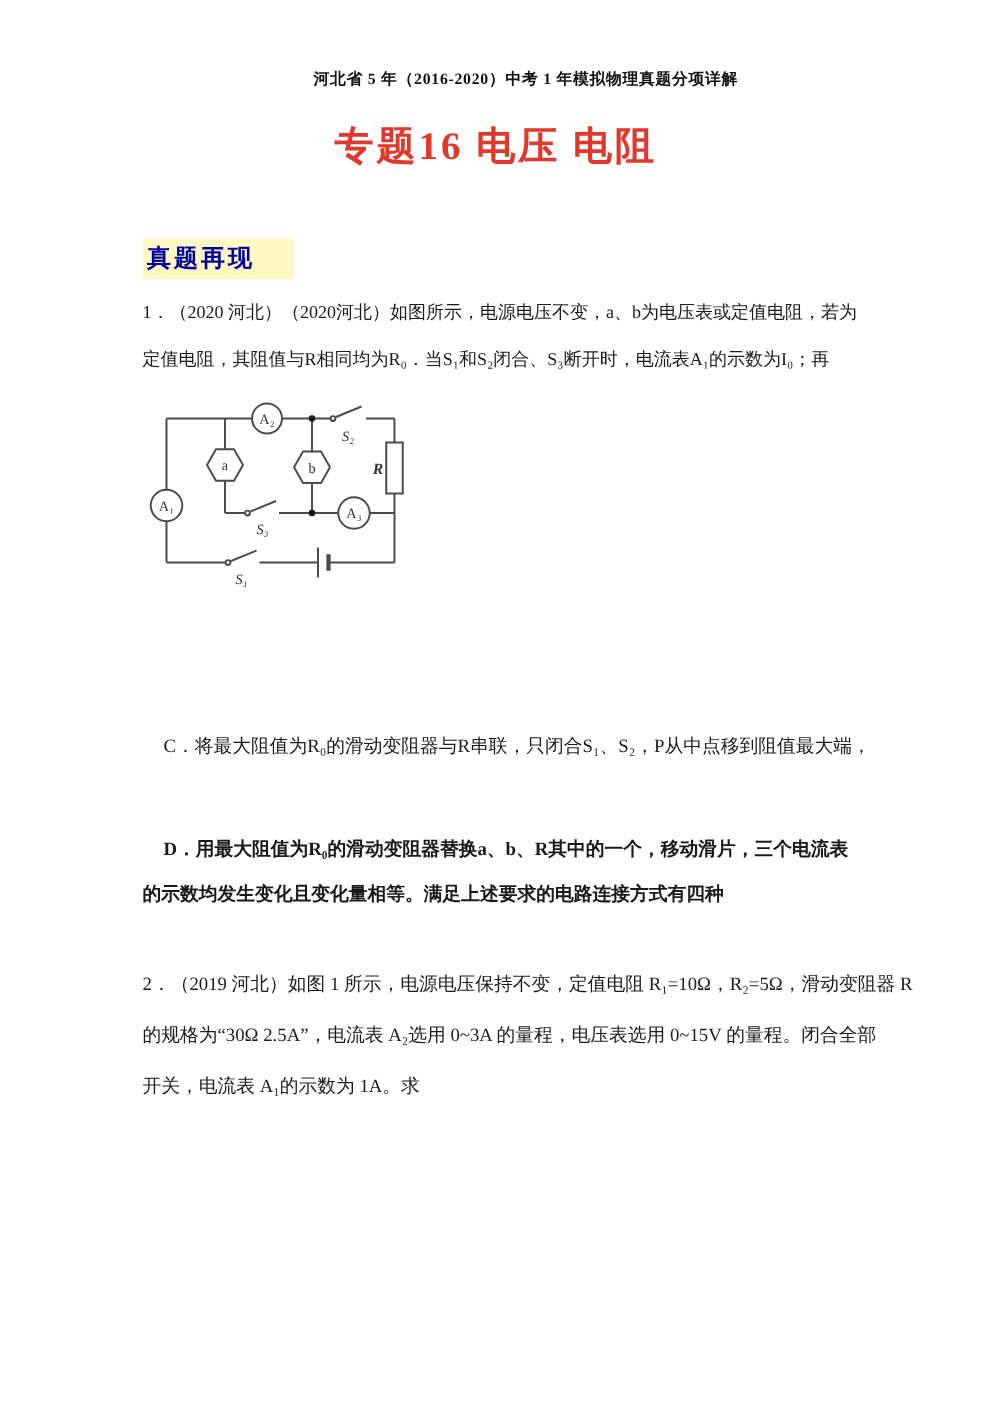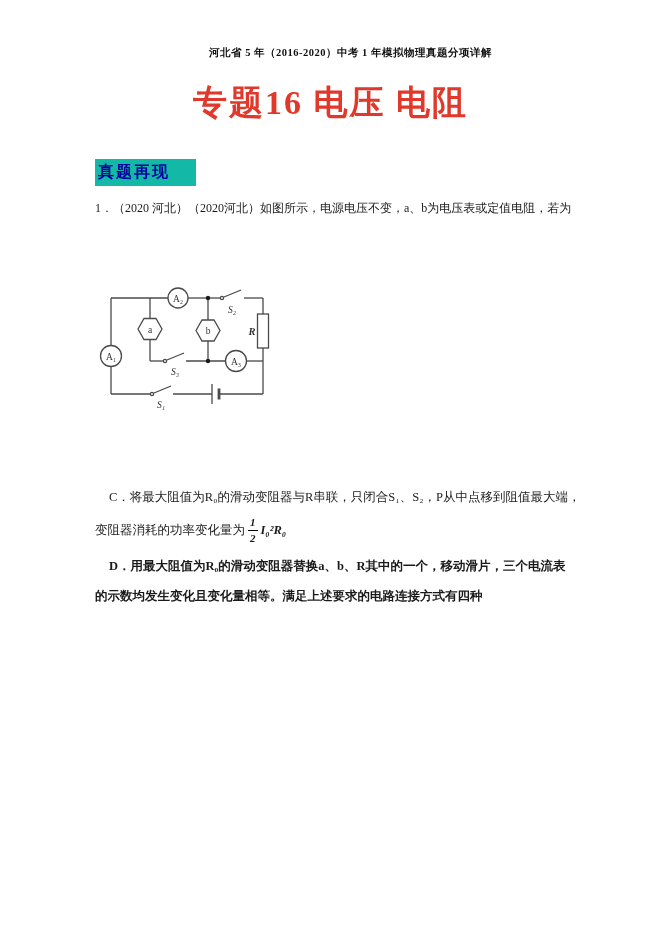--- a/index.html
+++ b/index.html
@@ -16,27 +16,27 @@
   .doc-header{
     position:absolute;top:46px;left:0;width:661px;
     text-align:center;
     font-size:10.5px;font-weight:bold;color:#111;
     letter-spacing:.5px;
     margin-left:20px;
   }
   .page-title{
     position:absolute;top:80px;left:0;width:661px;
     text-align:center;
-    font-size:34px;font-weight:bold;
+    font-size:26px;font-weight:bold;
     color:#e0392b;
     letter-spacing:2px;
   }
   .section-header{
     position:absolute;top:159px;left:95px;
-    background:#14b8a6;
+    background:#fef9c3;
     color:#0000a0;
     font-size:16px;font-weight:bold;
     letter-spacing:2px;
     padding:3px 26px 3px 3px;
   }
 
   .textline{white-space:nowrap;}
   .q1-lines{
     position:absolute;left:95px;top:193px;width:478px;
     font-size:12px;line-height:31px;
@@ -57,38 +57,39 @@
     text-align:center;
     font-weight:bold;font-style:italic;
     font-size:11px;line-height:1.1;
     margin:0 3px;
   }
   .frac .num{display:block;border-bottom:1.2px solid #000;padding:0 2px 1px;}
   .frac .den{display:block;padding-top:1px;}
   .var{font-weight:bold;font-style:italic;}
 
   .circuit{
-    position:absolute;left:98px;top:284px;width:210px;height:132px;
+    position:absolute;left:98px;top:265px;width:210px;height:132px;
   }
   .circuit svg{display:block;}
   .c-label{font-family:"Liberation Serif","DejaVu Serif",serif;fill:#333;}
 </style>
 </head>
 <body>
 
 <div class="page">
 
   <div class="doc-header">河北省 5 年（2016-2020）中考 1 年模拟物理真题分项详解</div>
 
   <div class="page-title">专题16 电压 电阻</div>
 
   <div class="section-header">真题再现</div>
 
   <div class="q1-lines">
     <div class="textline">1．（2020 河北）（2020河北）如图所示，电源电压不变，a、b为电压表或定值电阻，若为</div>
+    <div class="textline">定值电阻，其阻值与R相同均为R₀．当S₁和S₂闭合、S₃断开时，电流表A₁的示数为I₀；再</div>
   </div>
 
   <div class="circuit">
     <svg width="210" height="132" viewBox="0 0 210 132" xmlns="http://www.w3.org/2000/svg">
       <g stroke="#4a4a4a" stroke-width="1.3" fill="none">
 
         <path d="M13,14 H70"></path>
         <path d="M90,14 H122"></path>
         <path d="M146,14 H165"></path>
 
@@ -144,24 +145,21 @@
         <text x="110" y="50">b</text>
         <text x="134" y="29" font-style="italic">S₂</text>
         <text x="77" y="91" font-style="italic">S₃</text>
         <text x="63" y="124" font-style="italic">S₁</text>
         <text x="154" y="51" font-style="italic" font-weight="bold" font-size="10.5">R</text>
       </g>
     </svg>
   </div>
 
   <div class="options opt-c1 textline">C．将最大阻值为R₀的滑动变阻器与R串联，只闭合S₁、S₂，P从中点移到阻值最大端，</div>
-  <div class="options opt-c2">
-    <span>变阻器消耗的功率变化量为</span>
-    <span class="frac">
-      <span class="num">1</span>
-      <span class="den">2</span>
-    </span>
-    <span class="var">I₀²R₀</span>
-  </div>
   <div class="options opt-d">D．用最大阻值为R₀的滑动变阻器替换a、b、R其中的一个，移动滑片，三个电流表的示数均发生变化且变化量相等。满足上述要求的电路连接方式有四种</div>
 
+  <div class="q2-lines">
+    <div class="textline">2．（2019 河北）如图 1 所示，电源电压保持不变，定值电阻 R₁=10Ω，R₂=5Ω，滑动变阻器 R</div>
+    <div class="textline">的规格为“30Ω  2.5A”，电流表 A₂选用 0~3A 的量程，电压表选用 0~15V 的量程。闭合全部</div>
+    <div class="textline">开关，电流表 A₁的示数为 1A。求</div>
+  </div>
 
 </div>
 
 </body></html>

